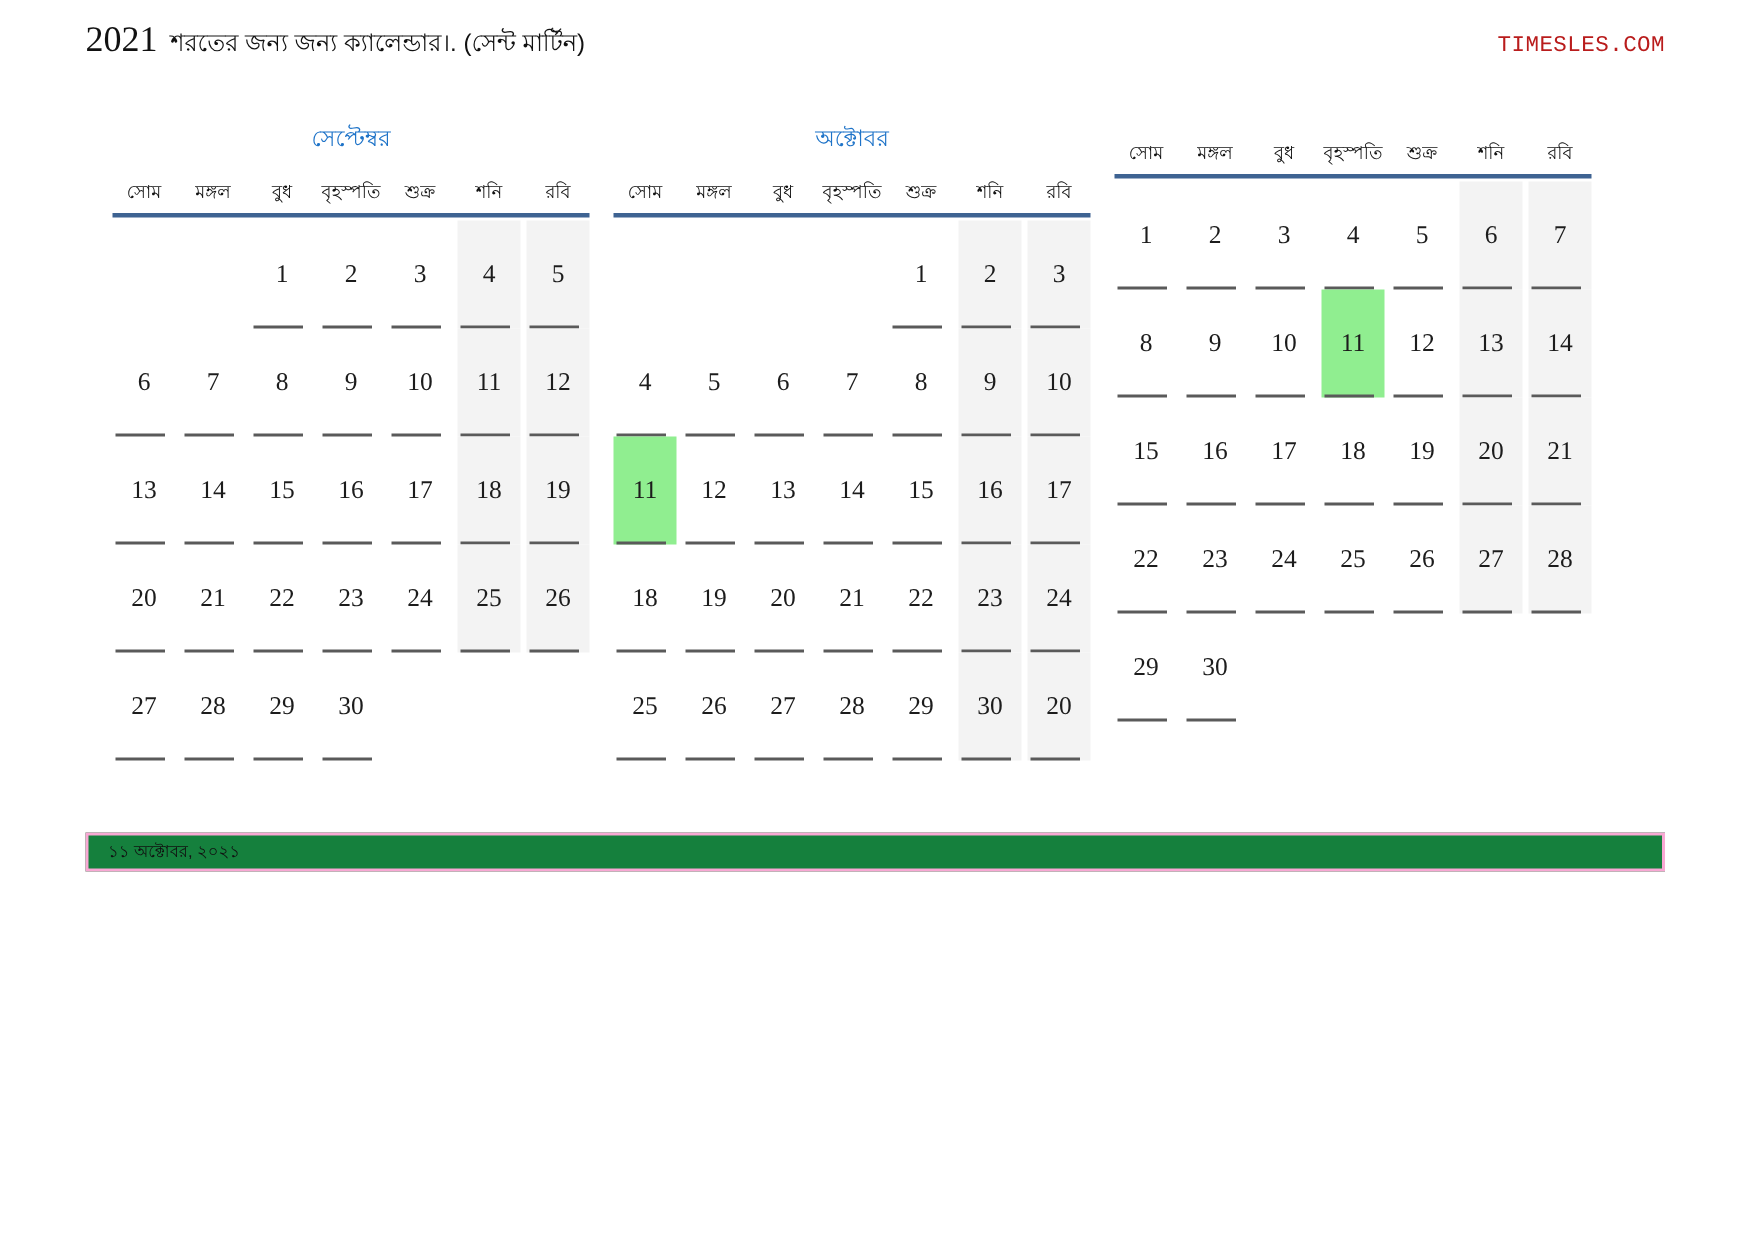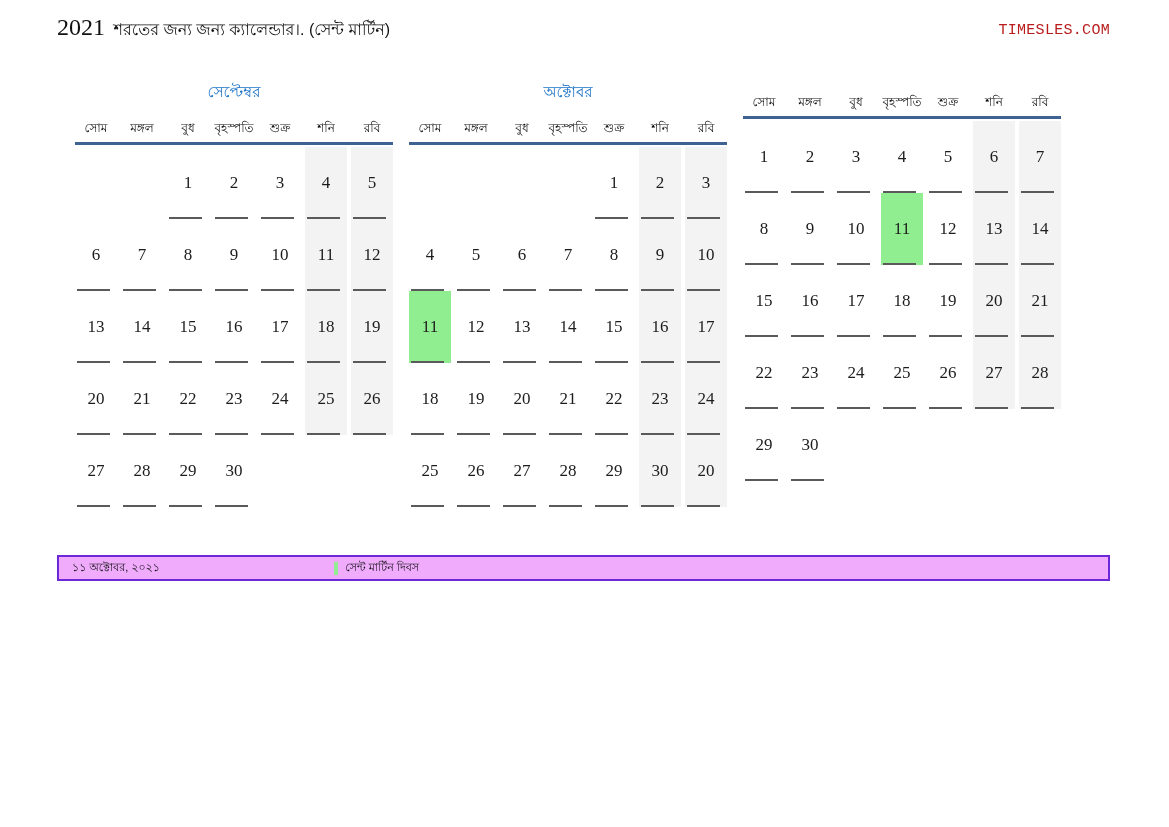--- a/index.html
+++ b/index.html
@@ -24,21 +24,21 @@
   .wd{height:24px;line-height:20px;text-align:center;font-size:12px;color:#111;white-space:nowrap;}
   .blue-line{height:0;border-top:3px solid #3e6392;}
   .grid{display:grid;grid-template-columns:repeat(7,42px);column-gap:4px;margin-top:2px;}
   .cell{height:72px;position:relative;display:flex;align-items:center;justify-content:center;
     font-family:"Liberation Serif","DejaVu Serif",serif;font-size:17px;color:#1c1c1c;}
   .cell.has-day::after{content:"";position:absolute;left:2px;right:7px;bottom:0;height:2px;background:#5a5a5a;}
   .cell.weekend.has-day{background:#f3f3f3;}
   .cell.holiday{background:#90ee90;}
   
   .legend{position:absolute;left:57px;top:555px;width:1049px;height:22px;
-    border:2px solid #6d28d9;display:flex;align-items:center;font-size:11px;background:#f0abfc;}
+    border:2px solid #f9a8d4;display:flex;align-items:center;font-size:11px;background:#15803d;}
   .legend-col{width:25%;display:flex;align-items:center;box-sizing:border-box;padding-left:13px;}
   .legend-marker{display:inline-block;width:4px;height:13px;background:#90ee90;margin-right:7px;}
   .legend-text{white-space:nowrap;color:#111;}
 </style>
 </head>
 <body>
 
 <div class="header">
   <div class="title">
     <span class="year">2021</span>
@@ -196,17 +196,13 @@
         <div class="cell"></div>
         <div class="cell"></div>
       </div>
     </div>
   </div>
 
 <div class="legend" id="legend">
     <div class="legend-col">
       <div class="legend-text">১১ অক্টোবর, ২০২১</div>
     </div>
-    <div class="legend-col">
-      <div class="legend-marker"></div>
-      <div class="legend-text">সেন্ট মার্টিন দিবস</div>
-    </div>
   </div>
 
 </body></html>

